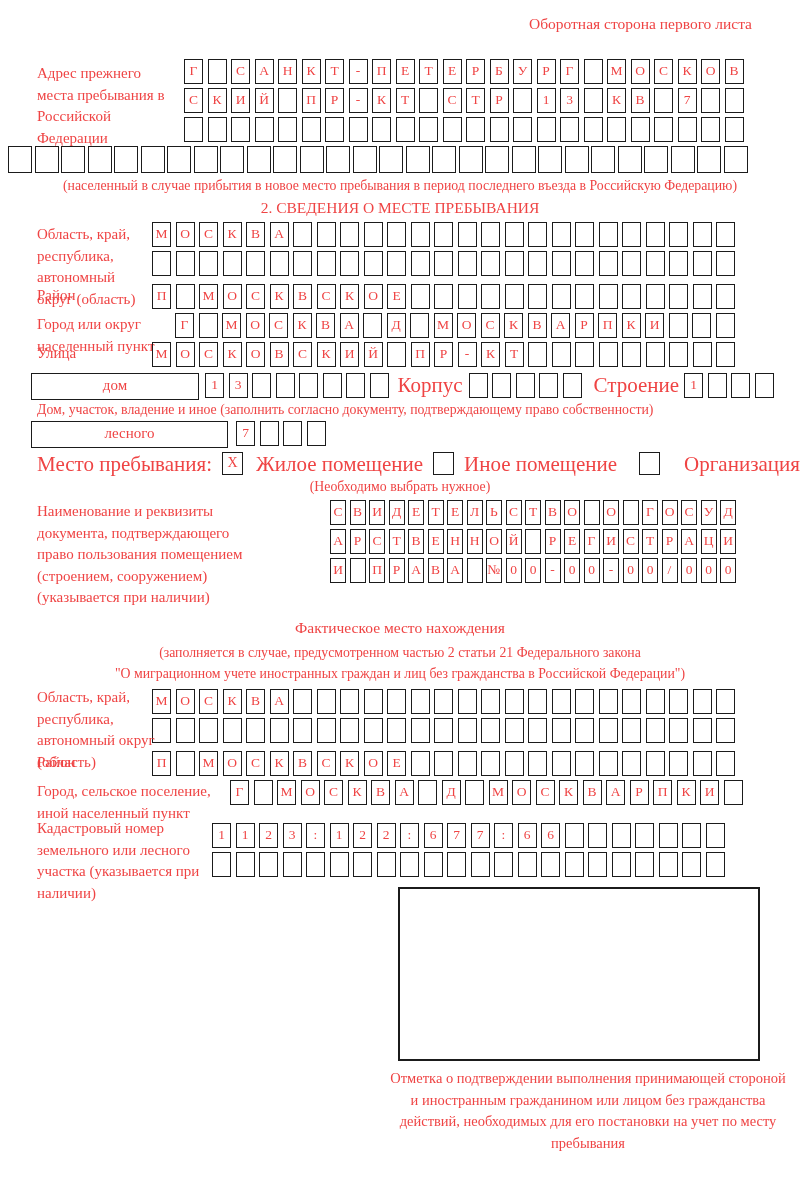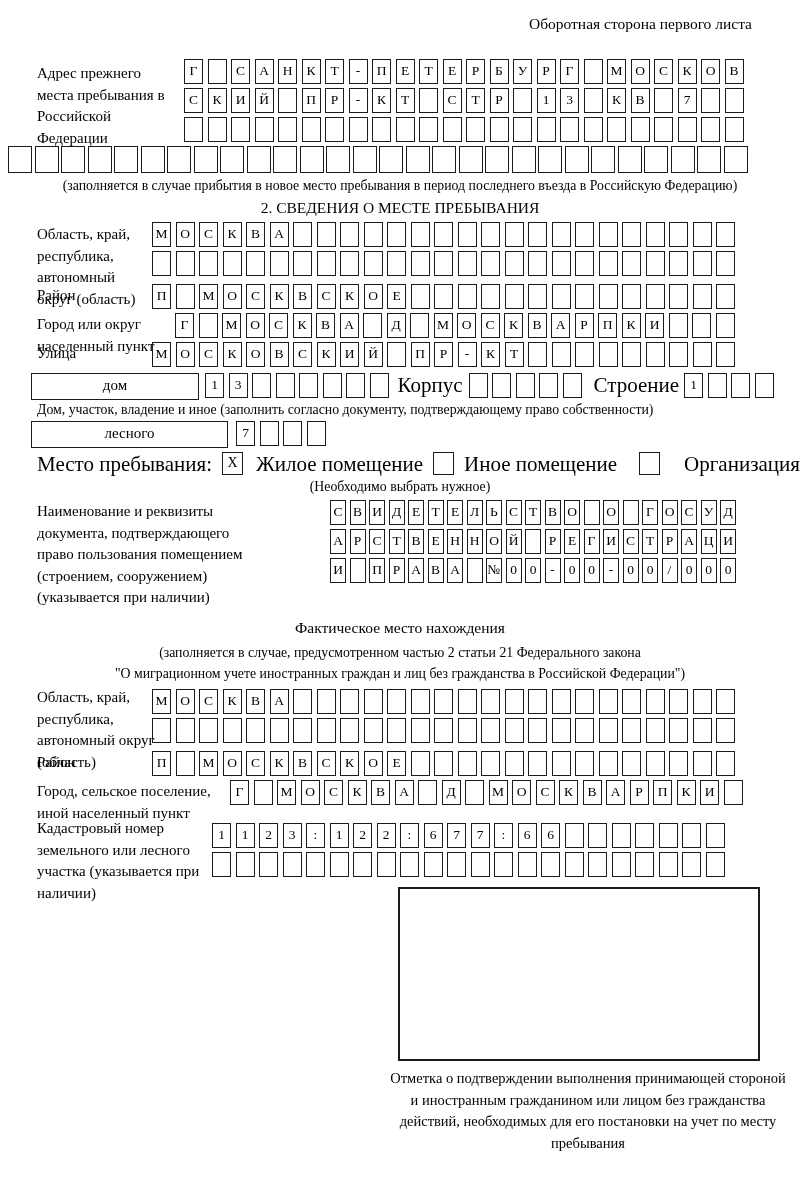--- a/index.html
+++ b/index.html
@@ -1,18 +1,18 @@
 <!DOCTYPE html>
 <html><head>
 <meta charset="utf-8">
 <style>
   html,body{margin:0;padding:0;background:#fff;}
   .sheet{
     width:800px;height:1180px;box-sizing:border-box;
-    padding:14px 8px 0 8px;background:#fff;color:#000000;
+    padding:14px 8px 0 8px;background:#fff;color:#ef4444;
     font-family:"Liberation Serif","DejaVu Serif",serif;
     overflow:hidden;position:relative;
   }
   .hdr{text-align:right;padding-right:40px;font-size:15.5px;line-height:19px;}
   .frow{position:relative;}
   .flabel{position:absolute;left:29px;top:1px;font-size:15px;line-height:21.5px;}
   .stack{display:flex;flex-direction:column;row-gap:4px;}
   .boxrow{display:flex;column-gap:4.5px;}
   .boxrow.sm{column-gap:3.5px;}
   .boxrow.lg{column-gap:2.5px;}
@@ -160,21 +160,21 @@
       <span class="bx"></span>
       <span class="bx"></span>
       <span class="bx"></span>
       <span class="bx"></span>
       <span class="bx"></span>
       <span class="bx"></span>
       <span class="bx"></span>
       <span class="bx"></span>
       <span class="bx"></span>
     </div>
-  <div class="note center" style="margin-top:4px">(заполняется в случае прибытия в новое место пребывания в период последнего въезда в Российскую Федерацию)</div>
+  <div class="note center" style="margin-top:4px">(населенный в случае прибытия в новое место пребывания в период последнего въезда в Российскую Федерацию)</div>
 
   <div class="title" style="margin-top:2px">2. СВЕДЕНИЯ О МЕСТЕ ПРЕБЫВАНИЯ</div>
 
   <div class="frow" style="margin-top:4px">
     <div class="flabel" style="width:114px;top:2px">Область, край, республика, автономный округ (область)</div>
     <div class="stack" style="margin-left:144px">
       <div class="boxrow">
           <span class="bx">М</span>
           <span class="bx">О</span>
           <span class="bx">С</span>

